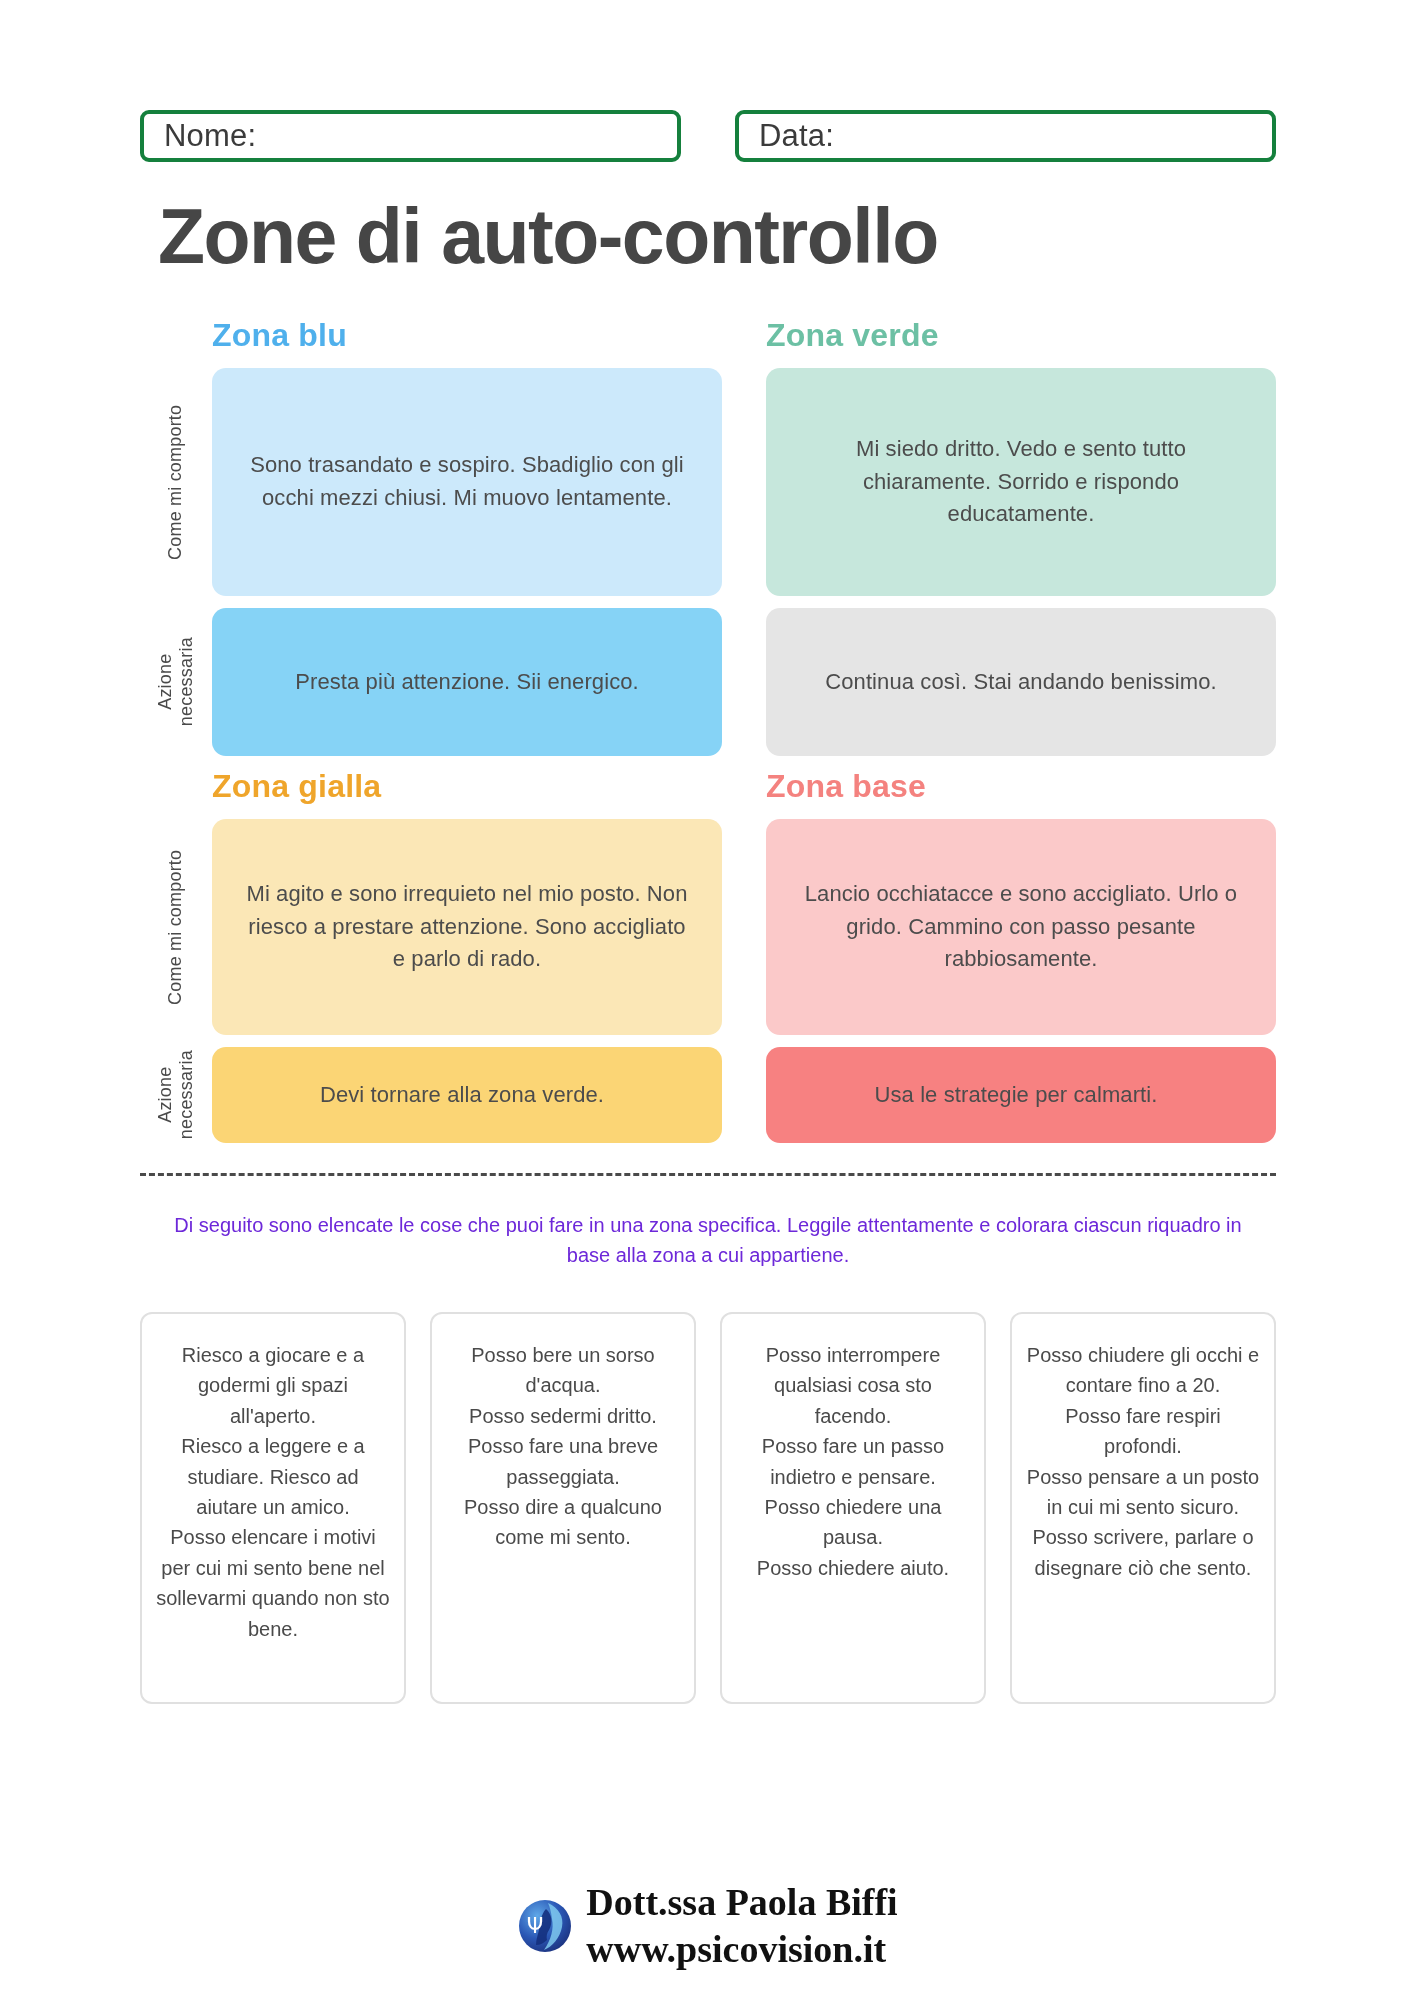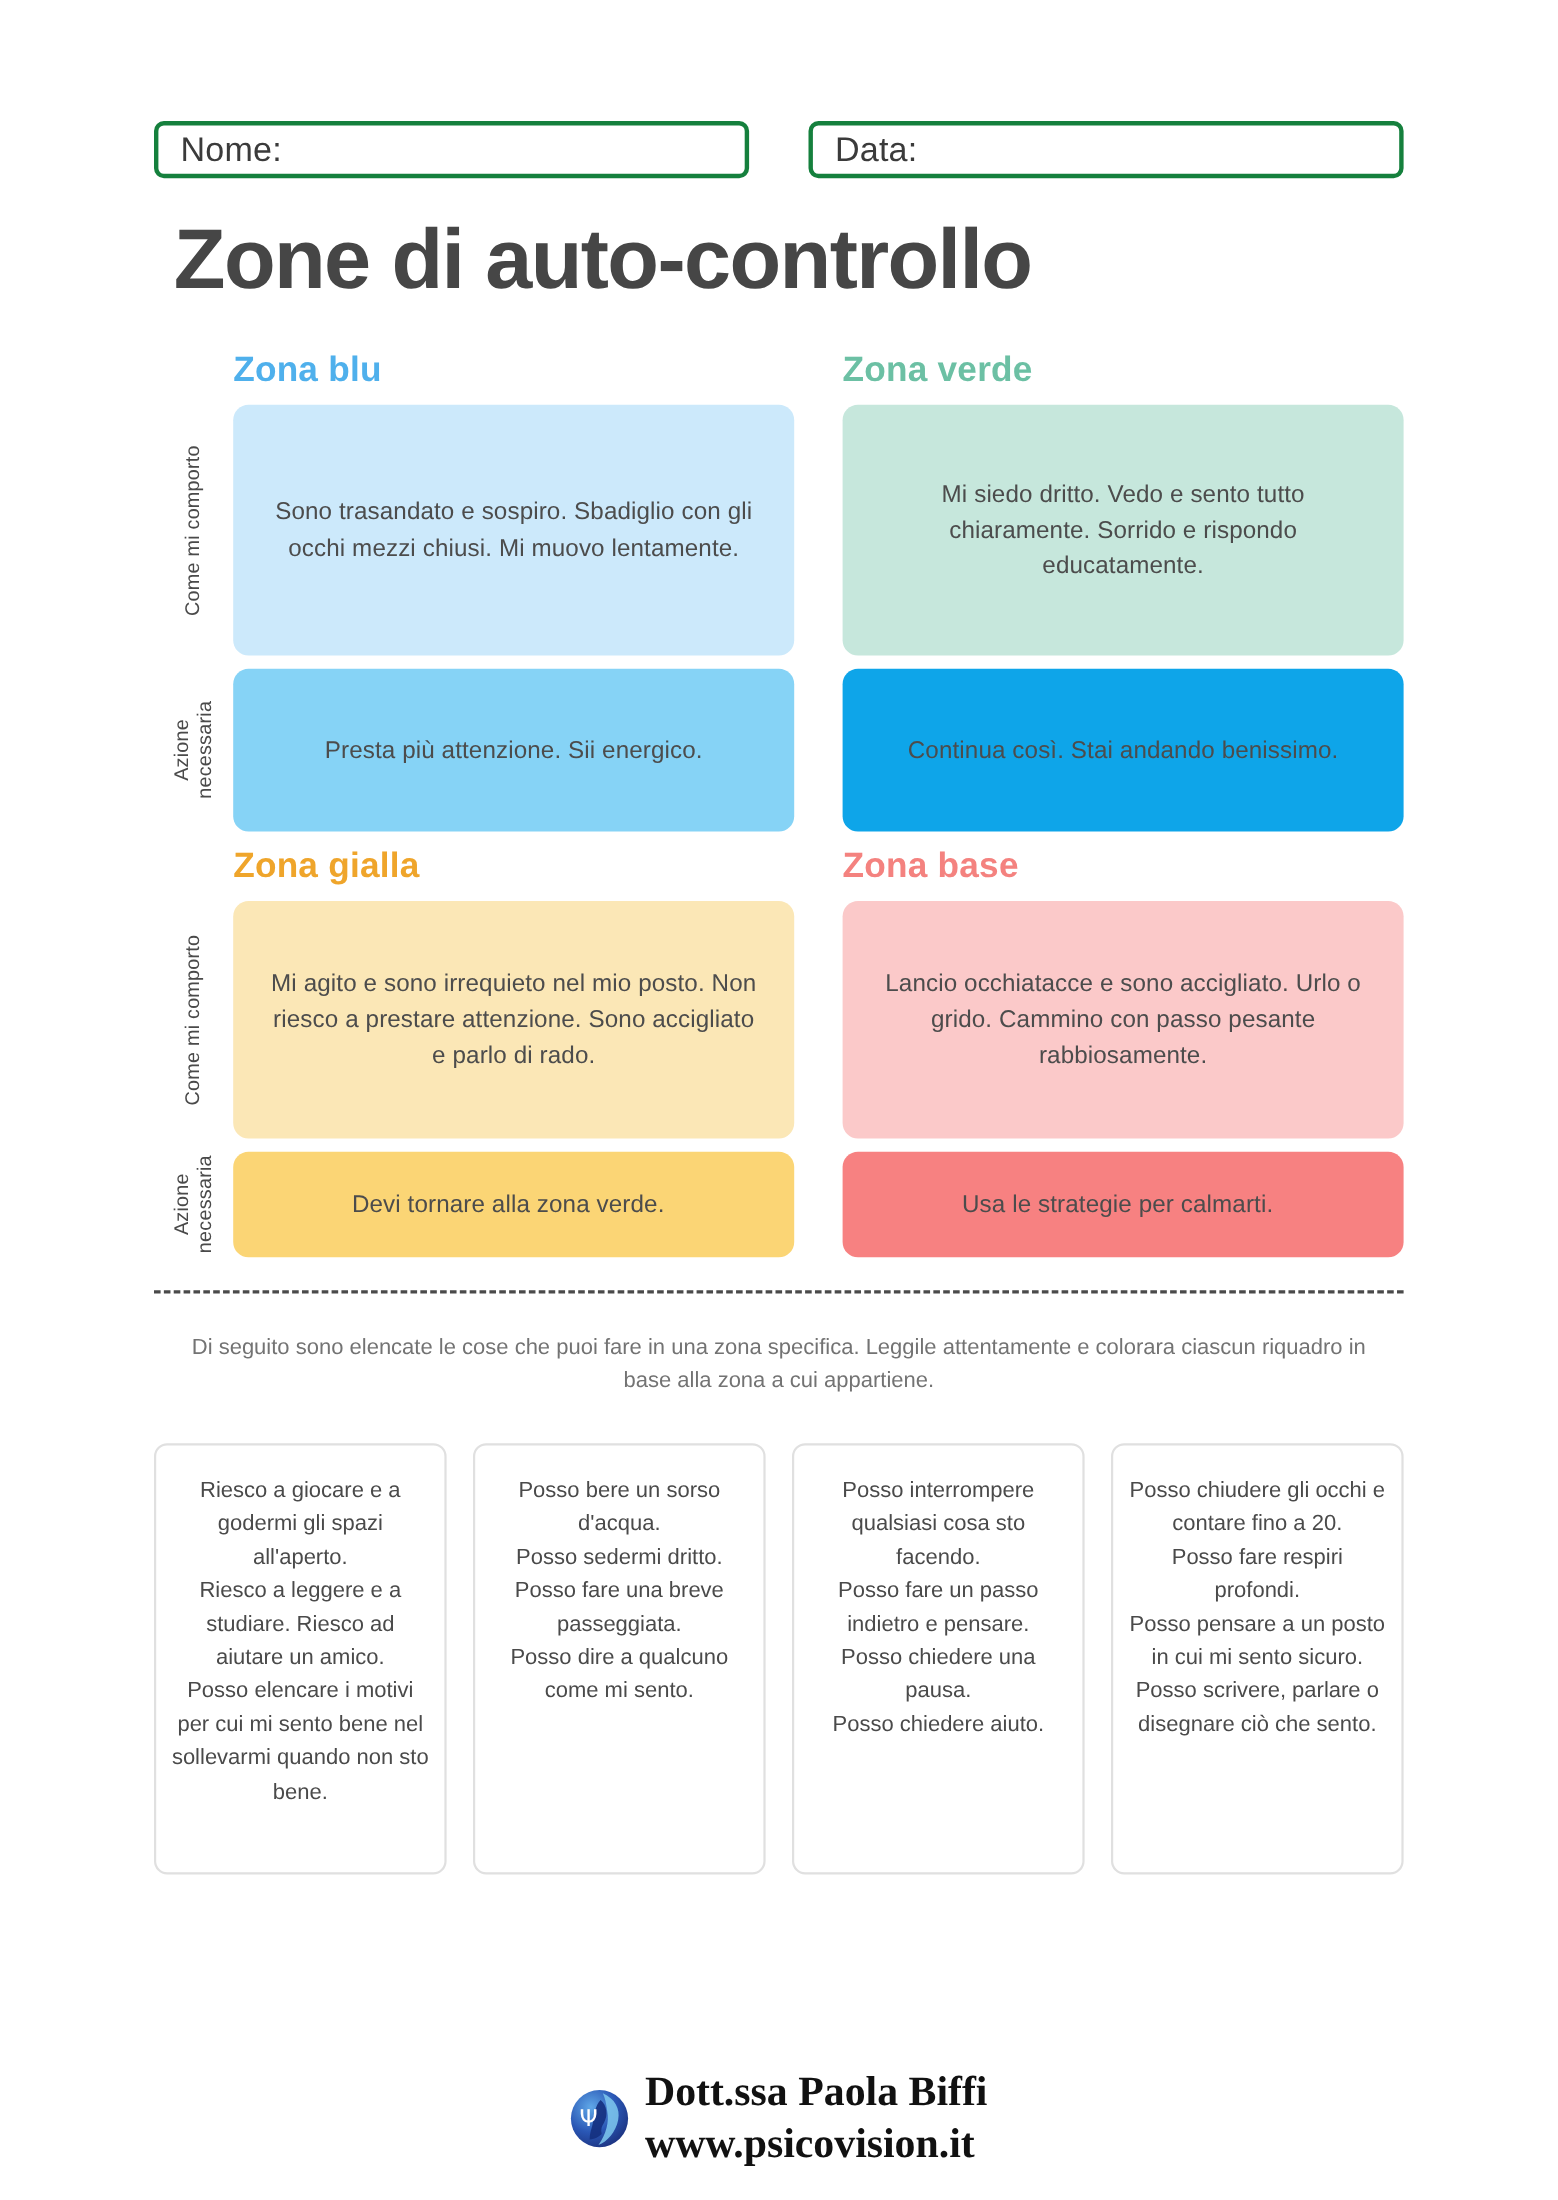--- a/index.html
+++ b/index.html
@@ -126,21 +126,21 @@
     height: 0;
   }
 
   
   .instructions {
     margin: 34px auto 0 auto;
     max-width: 1080px;
     text-align: center;
     font-size: 20px;
     line-height: 1.5;
-    color: #737373;
+    color: #6d28d9;
   }
 
   
   .options {
     display: flex;
     gap: 24px;
     margin-top: 42px;
   }
   .option-box {
     flex: 1;
@@ -218,21 +218,21 @@
       </div>
     </div>
 
     <div class="card-row row-action">
       <div class="side-label">
         <span style="white-space:pre-line">Azione
 necessaria</span>
       </div>
       <div class="cards">
         <div class="card" style="background:#86D3F6">Presta più attenzione. Sii energico.</div>
-        <div class="card" style="background:#0ea5e9">Continua così. Stai andando benissimo.</div>
+        <div class="card" style="background:#e5e5e5">Continua così. Stai andando benissimo.</div>
       </div>
     </div>
 
     <div class="zone-head-row">
       <div class="zone-head gap-l" style="color:#EFA52B">Zona gialla</div>
       <div class="zone-head gap-r" style="color:#F4827F">Zona base</div>
     </div>
 
     <div class="card-row row-behave-2">
       <div class="side-label">

